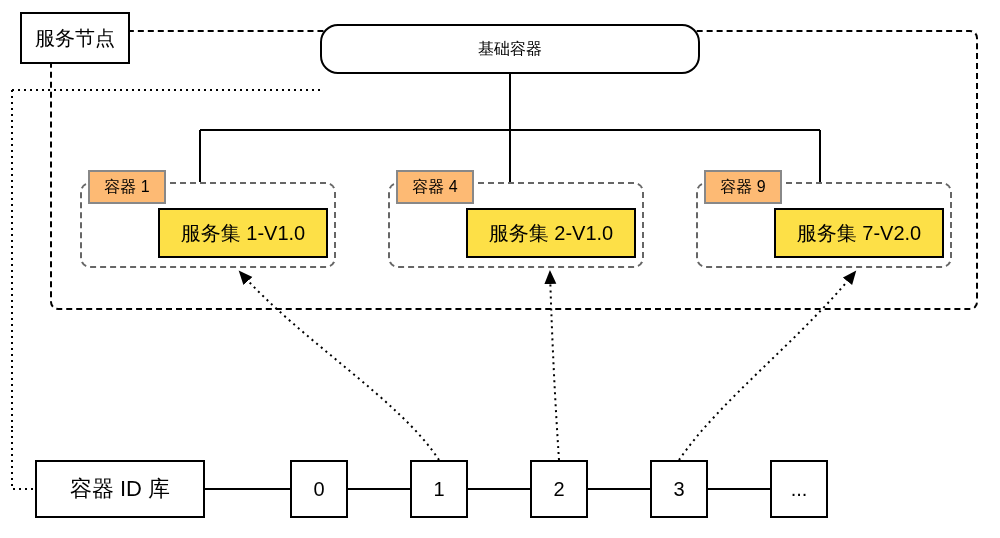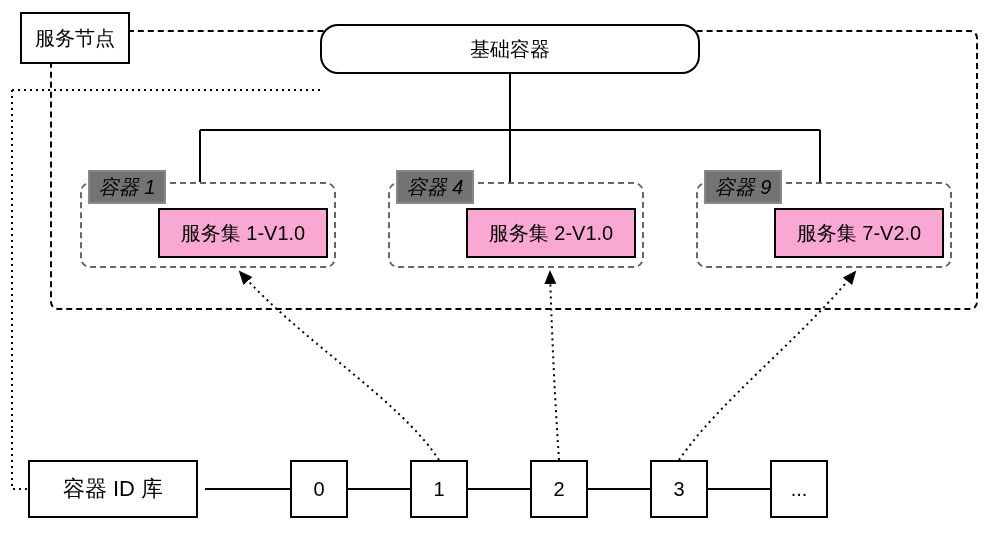--- a/index.html
+++ b/index.html
@@ -26,46 +26,46 @@
     .outer-dashed {
       position: absolute;
       left: 50px; top: 30px; width: 928px; height: 280px;
       border: 2px dashed #000;
       border-radius: 8px;
       z-index: 1;
     }
     .base-container {
       left: 320px; top: 24px; width: 380px; height: 50px;
       border-radius: 18px;
-      font-size: 20px;
+      font-size: 16px;
     }
     .dashdot {
       position: absolute;
       border-radius: 10px;
       z-index: 3;
     }
     
     .dd-outer { border:2px dashed #666; border-radius:10px; }
     
     .c-label {
       position: absolute;
       border: 2px solid #888;
-      background: #737373;
+      background: #fdba74;
       display:flex; align-items:center; justify-content:center;
-      font-size:20px; z-index:5;font-style:italic;
+      font-size:16px; z-index:5;
     }
     .svc-box {
       position:absolute;
       border:2px solid #000;
-      background:#f9a8d4;
+      background:#fde047;
       display:flex; align-items:center; justify-content:center;
       font-size:20px; z-index:5;
     }
     .id-lib {
-      left: 28px; top: 460px; width: 170px; height: 58px;
+      left: 35px; top: 460px; width: 170px; height: 58px;
       font-size: 22px;
     }
     .id-cell {
       top: 460px; width: 58px; height: 58px;
     }
     svg.lines { position:absolute; left:0; top:0; z-index:2; pointer-events:none; }
     svg.dotted { position:absolute; left:0; top:0; z-index:6; pointer-events:none; }
   </style>
 </head>
 <body>

